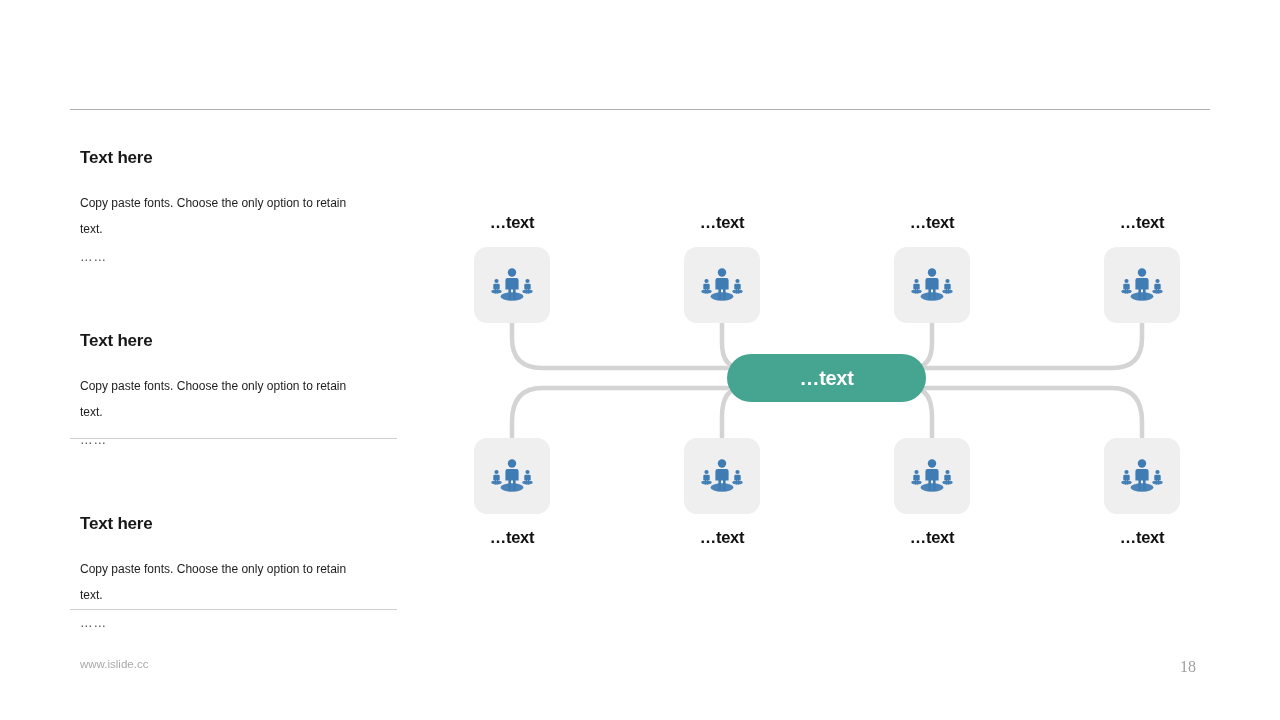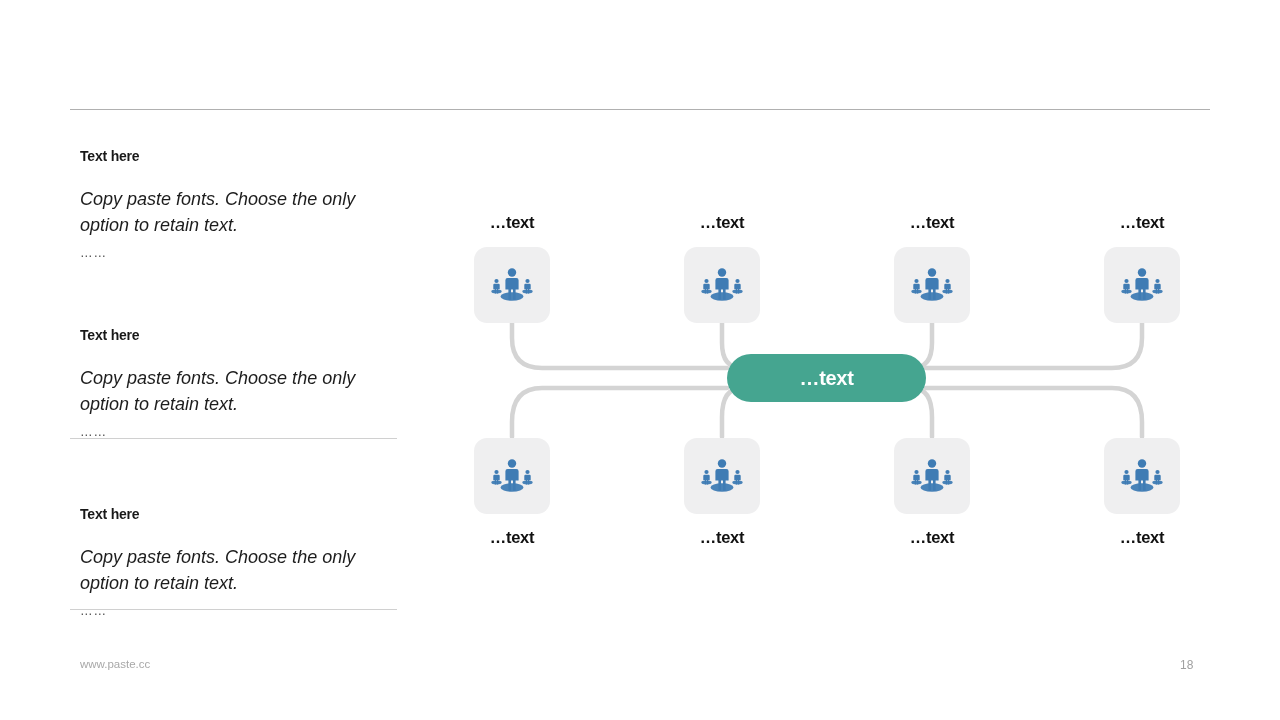--- a/index.html
+++ b/index.html
@@ -31,33 +31,32 @@
     position: absolute;
     left: 70px;
     top: 140px;
     width: 330px;
   }
   .text-block {
     position: relative;
     padding-top: 8px;
   }
   .block-title {
-    font-size: 14px;
+    font-size: 17px;
     font-weight: bold;
     color: #181818;
     letter-spacing: -0.2px;
     margin: 0 0 22px 10px;
   }
   .block-body {
-    font-size: 18px;
+    font-size: 12px;
     color: #1d1d1d;
     line-height: 26px;
     margin: 0 0 0 10px;
     width: 290px;
-    font-style: italic;
   }
   .block-dots {
     font-size: 12.6px;
     color: #4a4a4a;
     letter-spacing: 1px;
     margin: 2px 0 0 10px;
     line-height: 26px;
   }
   .block-divider {
     position: absolute;
@@ -131,22 +130,23 @@
     position: absolute;
     left: 80px;
     top: 658px;
     font-size: 11.5px;
     color: #a8a8a8;
   }
   .footer-page {
     position: absolute;
     left: 1180px;
     top: 658px;
-    font-size: 12px;
+    font-size: 16px;
     color: #a0a0a0;
+    font-family: Liberation Serif, serif;
   }
 </style>
 </head>
 <body>
 
 <div class="top-rule"></div>
 
 <div class="left-col">
 
   <div class="text-block">
@@ -345,14 +345,14 @@
     </span>
   </div>
 
   <div class="node-label" style="left:18px;  top:348px;">…text</div>
   <div class="node-label" style="left:228px; top:348px;">…text</div>
   <div class="node-label" style="left:438px; top:348px;">…text</div>
   <div class="node-label" style="left:648px; top:348px;">…text</div>
 
 </div>
 
-<div class="footer-url">www.paste.cc</div>
+<div class="footer-url">www.islide.cc</div>
 <div class="footer-page">18</div>
 
 </body></html>

